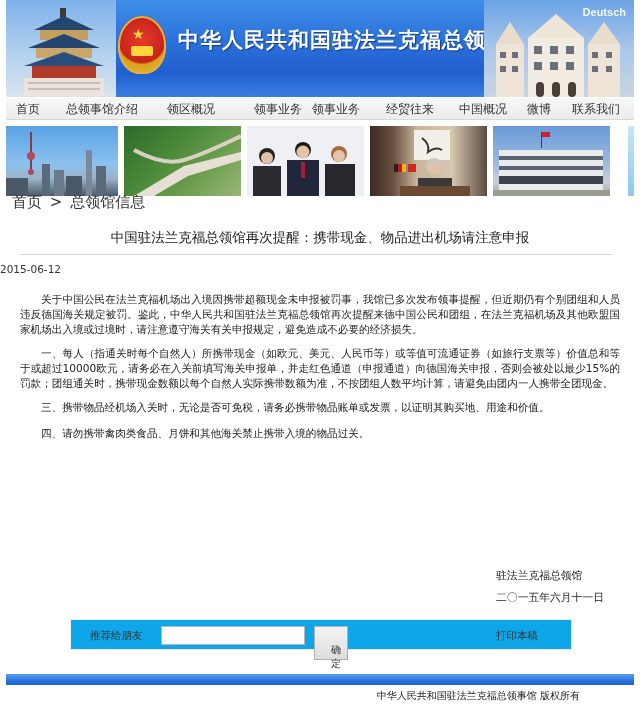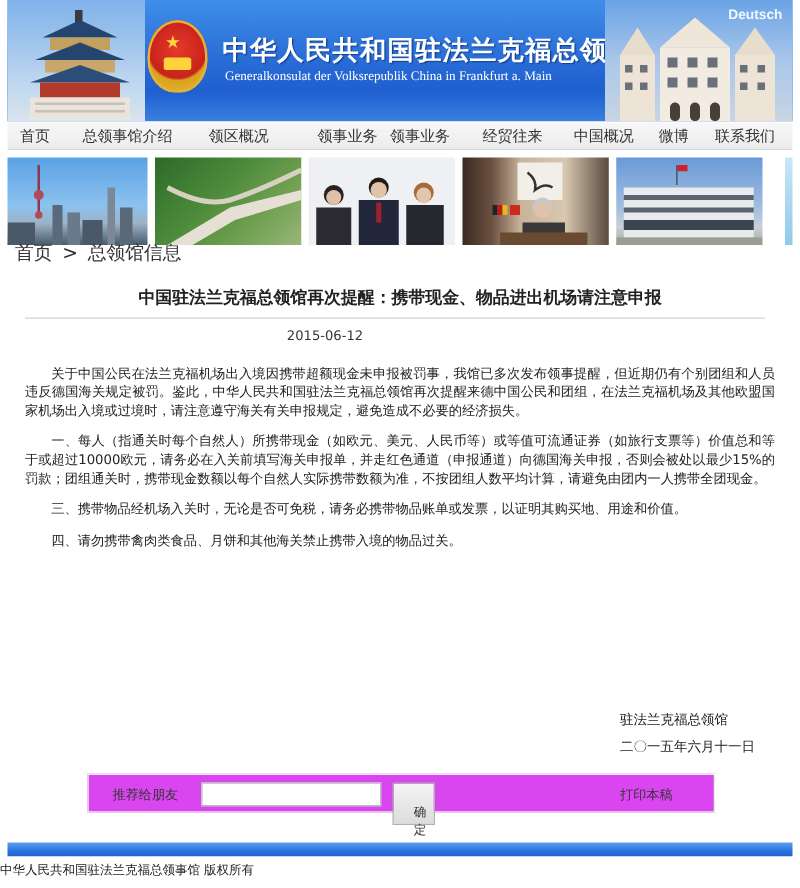--- a/index.html
+++ b/index.html
@@ -64,54 +64,54 @@
       background: linear-gradient(180deg, #c9e6f5, #8fc9ea); }
 
     
     .breadcrumb { position: absolute; left: 12px; top: 193px; font-size: 15px; color: #333; }
     .breadcrumb span { margin-right: 3px; }
 
     
     .article-title {
       position: absolute; left: 0; top: 229px; width: 640px; text-align: center;
       font-family: "DejaVu Serif", "Liberation Serif", serif;
-      font-size: 13.5px; font-weight: bold; color: #222;
+      font-size: 13.5px; font-weight: normal; color: #222;
     }
     .title-rule { position: absolute; left: 20px; top: 254px; width: 592px; height: 1px; background: #d4d4d4; }
-    .article-date { position: absolute; left: 0; top: 263px; width: 520px; text-align: center; font-size: 10.5px; color: #333; }
+    .article-date { position: absolute; left: 0; top: 263px; width: 520px; text-align: left; font-size: 10.5px; color: #333; }
 
     .article-body { position: absolute; left: 20px; top: 292px; width: 600px; font-size: 10.6px; line-height: 15px; color: #222; }
     .para { text-indent: 21px; text-align: justify; margin-bottom: 9px; }
     .para.single { margin-bottom: 11px; }
 
     .signature { position: absolute; right: 36px; top: 565px; font-size: 10.8px; color: #222; line-height: 22px; }
 
     
     .share-box {
       position: absolute; left: 70px; top: 619px; width: 502px; height: 31px;
-      border: 1px solid #ececec; background: #d946ef;
+      border: 1px solid #ececec; background: #0ea5e9;
     }
     .share-label { position: absolute; left: 19px; top: 9px; font-size: 10.5px; color: #333; }
     .share-input {
       position: absolute; left: 90px; top: 6px; width: 144px; height: 19px;
       border: 1px solid #b8b8b8; background: #fff; font-size: 10px; padding: 0 3px;
     }
     .share-submit {
       position: absolute; left: 243px; top: 6px; width: 28px; height: 19px;
       border: 1px solid #b0b0b0; background: linear-gradient(180deg, #f4f4f4, #dcdcdc);
       font-size: 10px; color: #333; font-family: "DejaVu Sans", sans-serif; padding: 16px;
     }
     .print-link { position: absolute; left: 425px; top: 9px; font-size: 10.5px; color: #333; }
 
     
     .footer-bar {
       position: absolute; left: 6px; top: 674px; width: 628px; height: 11px;
       background: linear-gradient(180deg, #5aa0f0 0%, #2b73e0 60%, #1f62cc 100%);
     }
-    .copyright { position: absolute; left: 0; top: 689px; width: 580px; text-align: left; font-size: 10px; color: #222; }
+    .copyright { position: absolute; left: 0; top: 689px; width: 580px; text-align: right; font-size: 10px; color: #222; }
   </style>
 </head>
 <body>
 
 <div class="page">
 
   <div class="banner">
     <div class="left-art">
       <svg class="temple" viewBox="0 0 80 88">
         <rect x="36" y="0" width="6" height="10" fill="#3a3a3a"></rect>
@@ -124,21 +124,20 @@
         <rect x="0" y="70" width="80" height="18" fill="#e9e4dc"></rect>
         <rect x="4" y="74" width="72" height="2" fill="#c8c0b4"></rect>
         <rect x="4" y="80" width="72" height="2" fill="#c8c0b4"></rect>
       </svg>
     </div>
     <div class="emblem">
       <span class="star">★</span>
       <span class="gate"></span>
     </div>
     <div class="site-title">中华人民共和国驻法兰克福总领事馆</div>
-    <div class="site-subtitle">Generalkonsulat der Volksrepublik China in Frankfurt a. Main</div>
     <div class="right-art">
       <svg class="romer" viewBox="0 0 138 83">
         <polygon points="8,30 22,8 36,30" fill="#e8dccd"></polygon>
         <rect x="8" y="30" width="28" height="53" fill="#ede3d6"></rect>
         <polygon points="40,24 68,0 96,24" fill="#efe6da"></polygon>
         <rect x="40" y="24" width="56" height="59" fill="#f2ebe2"></rect>
         <polygon points="100,30 116,8 132,30" fill="#e8dccd"></polygon>
         <rect x="100" y="30" width="32" height="53" fill="#ede3d6"></rect>
         <g fill="#6a6f7a">
           <rect x="12" y="38" width="6" height="6"></rect>

